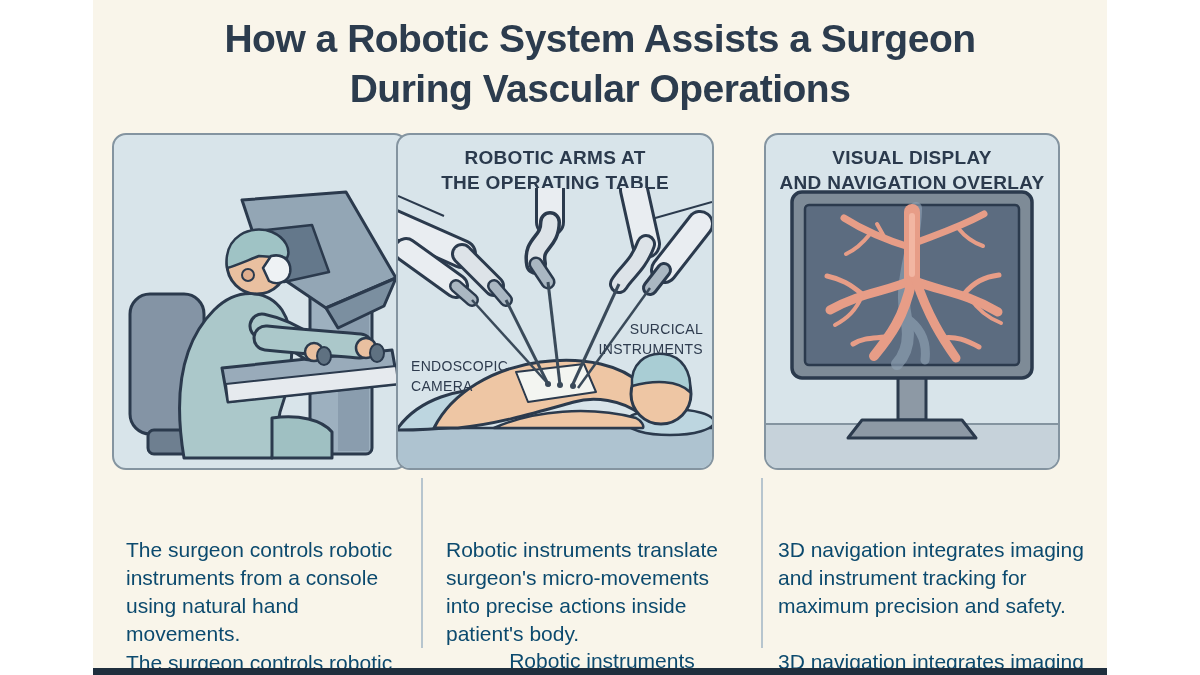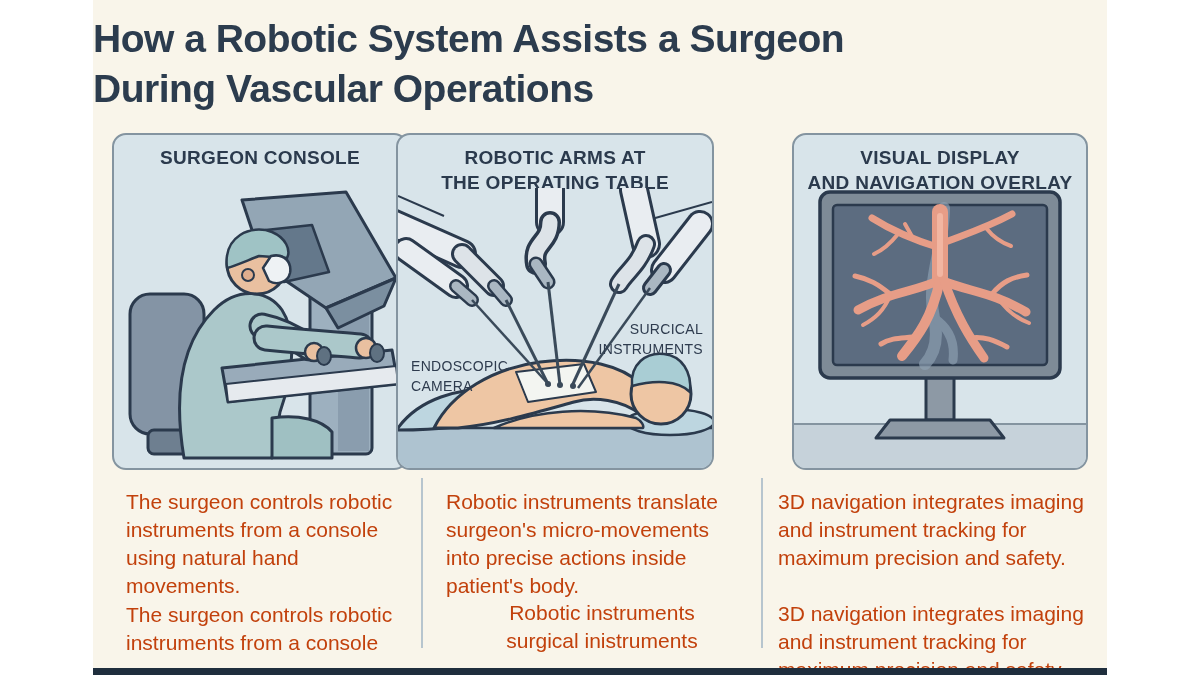--- a/index.html
+++ b/index.html
@@ -4,49 +4,50 @@
 <style>
   html,body { margin:0; padding:0; background:#ffffff; }
   .page {
     position:relative; width:1200px; height:675px; background:#ffffff;
     overflow:hidden; font-family:"Liberation Sans","DejaVu Sans",sans-serif;
   }
   .paper { position:absolute; left:93px; top:0; width:1014px; height:675px; background:#f9f5ea; }
   .bottom-bar { position:absolute; left:93px; bottom:0; width:1014px; height:7px; background:#1f2e3d; }
 
   .main-title {
-    position:absolute; left:93px; top:14px; width:1014px; 
+    position:absolute; left:93px; top:14px; width:1014px; text-align:center;
     font-size:39px; font-weight:bold; line-height:1.28; letter-spacing:-0.5px;
     color:#2c3c4e; white-space:pre-line;
   }
 
   .panel {
     position:absolute; top:133px; height:337px; background:#d8e4ea;
     border:2px solid #8494a0; border-radius:14px; box-sizing:border-box; overflow:hidden;
   }
   .panel-1 { left:112px; width:296px; }
   .panel-2 { left:396px; width:318px; }
-  .panel-3 { left:764px; width:296px;margin-left:28px; }
+  .panel-3 { left:764px; width:296px; }
 
   .panel-header {
     margin-top:11px; text-align:center; font-size:19px; font-weight:bold;
     line-height:1.3; letter-spacing:0.3px; color:#2b3a4d; white-space:pre-line;
   }
   .illus { position:absolute; left:0; bottom:0; }
 
   .arm-label {
     position:absolute; font-size:14px; line-height:1.45; color:#2e3b4e;
     letter-spacing:0.3px; white-space:pre-line;
   }
   .label-endoscopic { left:13px; top:221px; text-align:left; }
   .label-surgical  { right:9px; top:184px; text-align:right; }
 
   .desc {
-    position:absolute; font-size:21px; line-height:28px; color:#c2410c;
+    position:absolute; font-size:21px; line-height:28px; color:#0c4a6e;
     white-space:pre-line;
+    margin-top:48px;
   }
   .desc-1a { left:126px; top:488px; width:290px; }
   .desc-1b { left:126px; top:601px; width:290px; }
   .desc-2a { left:446px; top:488px; width:300px; }
   .desc-2b { left:462px; top:599px; width:280px; text-align:center; }
   .desc-3a { left:778px; top:488px; width:310px; }
   .desc-3b { left:778px; top:600px; width:310px; }
 
   .col-divider { position:absolute; top:478px; width:2px; height:170px; background:#b7c5ce; }
   .divider-a { left:421px; }
@@ -55,21 +56,20 @@
 </head>
 <body>
 
 <div class="page">
   <div class="paper"></div>
 
   <div class="main-title">How a Robotic System Assists a Surgeon
 During Vascular Operations</div>
 
   <div class="panel panel-1">
-    <div class="panel-header">SURGEON CONSOLE</div>
     <svg class="illus" width="292" height="282" viewBox="0 0 292 282">
       <g stroke-linejoin="round">
 
         <rect x="196" y="55" width="62" height="213" rx="6" fill="#9db0bf" stroke="#2b3a4d" stroke-width="3"></rect>
         <rect x="224" y="58" width="31" height="207" fill="#8a9dae"></rect>
 
         <polygon points="128,14 232,6 282,92 212,122 150,80" fill="#93a6b5" stroke="#2b3a4d" stroke-width="3"></polygon>
         <polygon points="212,122 282,92 270,120 224,142" fill="#7b8fa0" stroke="#2b3a4d" stroke-width="3"></polygon>
         <polygon points="152,44 198,39 215,86 170,96" fill="#64788b" stroke="#2b3a4d" stroke-width="2.5"></polygon>
 

